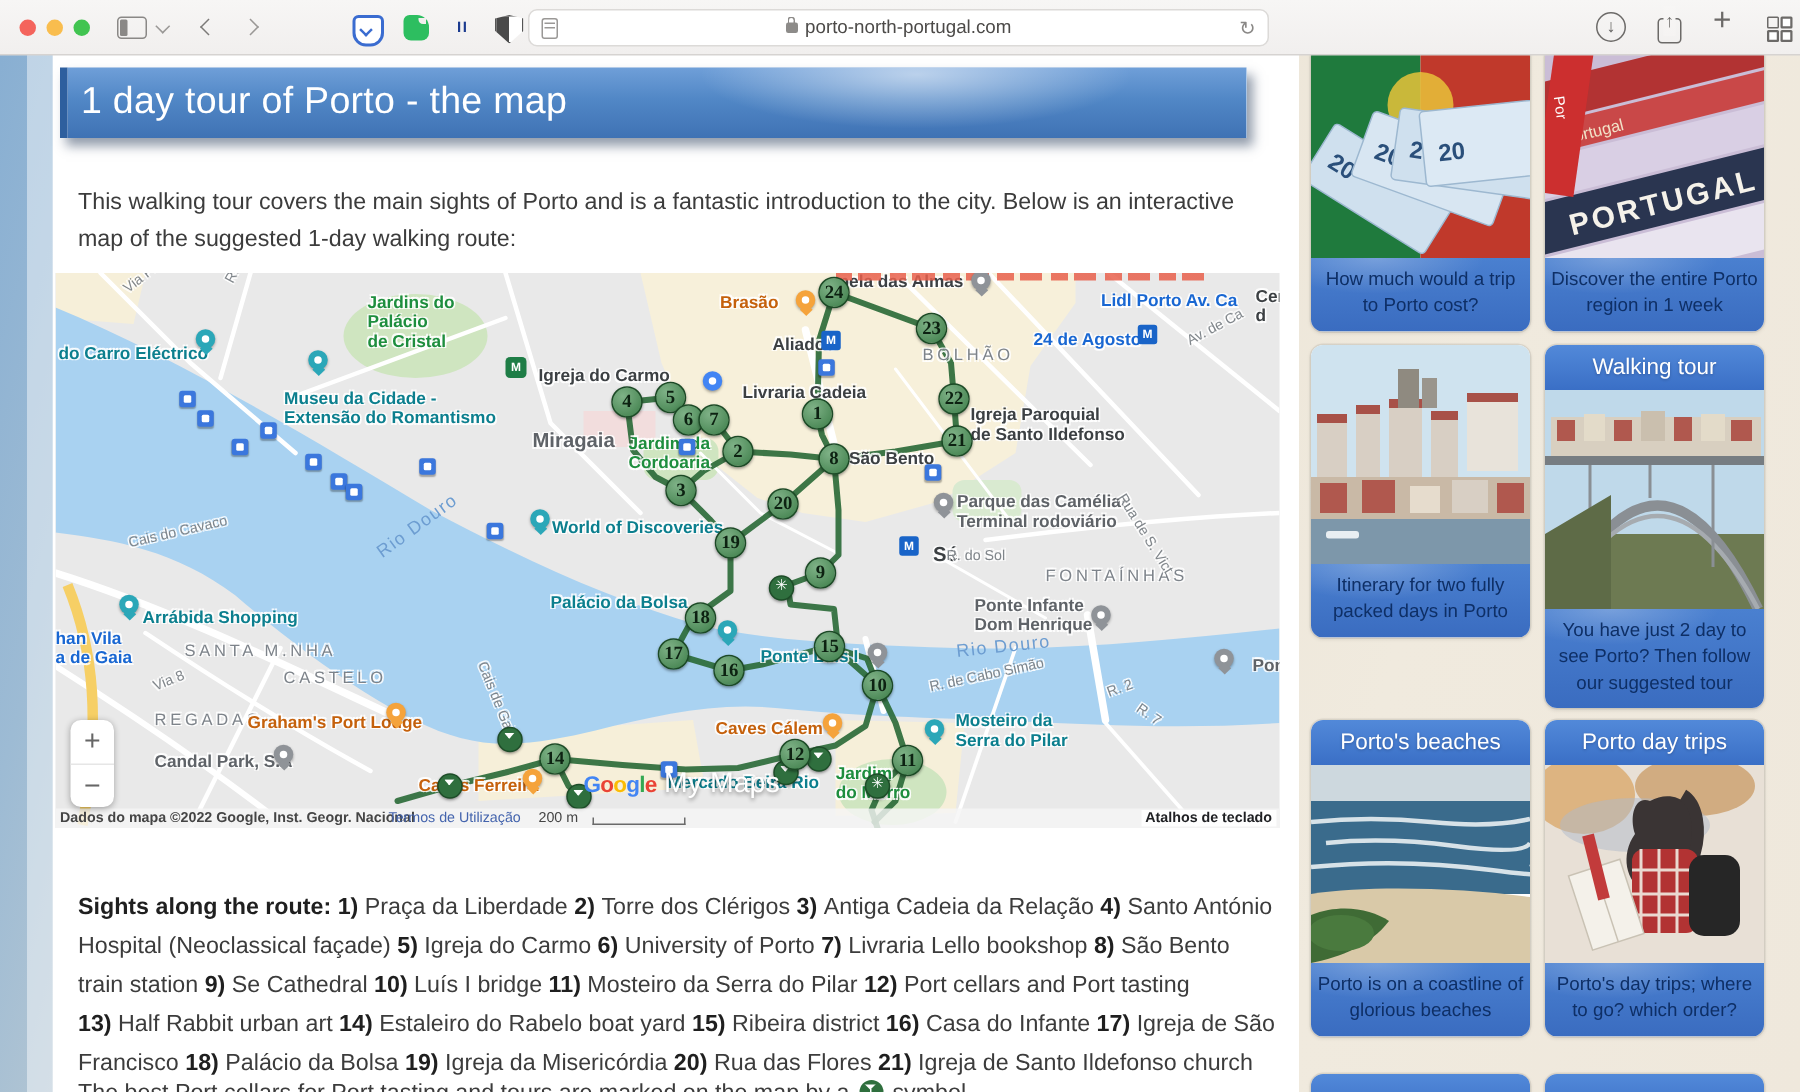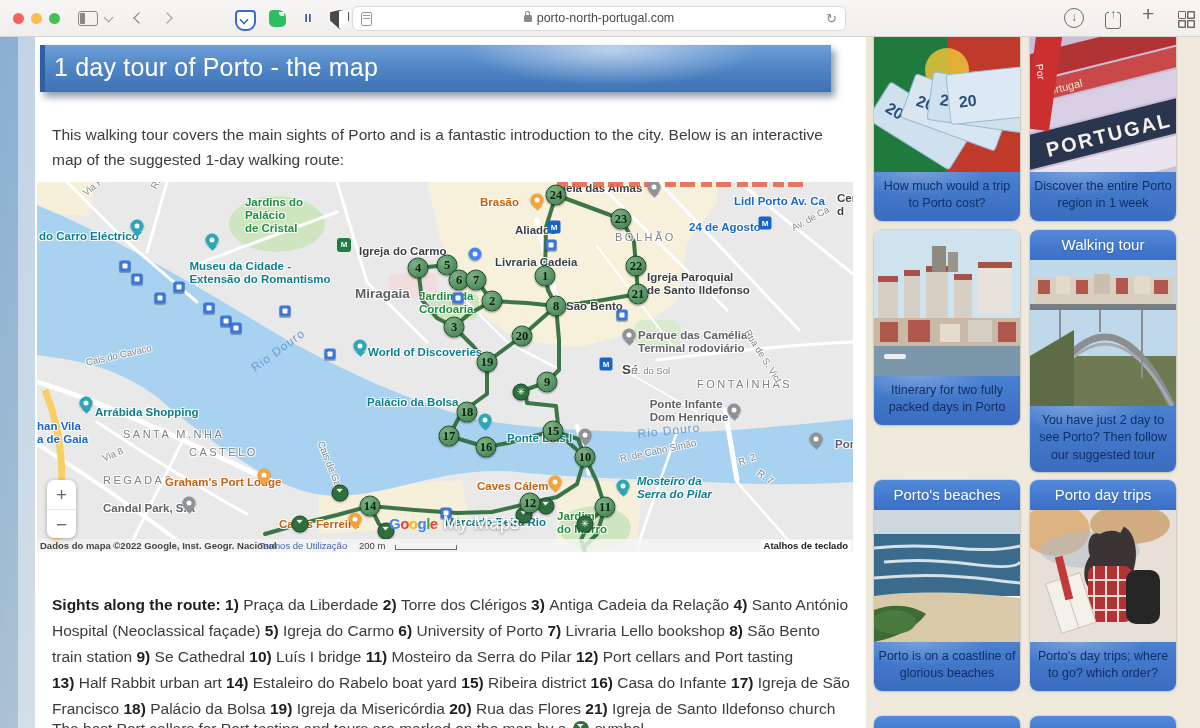--- a/index.html
+++ b/index.html
@@ -250,21 +250,21 @@
         <div class="maplbl road" style="left: 64px; top: 272px; transform: rotate(-22deg);">Via 8</div>
         <div class="maplbl district" style="left: 66px; top: 292px;">REGADAS</div>
         <div class="maplbl orange" style="left: 128px; top: 294px;">Graham's Port Lodge</div>
         <div class="maplbl gray" style="left: 66px; top: 320px;">Candal Park, S.A</div>
         <div class="maplbl orange" style="left: 242px; top: 336px;">Caves Ferreira</div>
         <div class="maplbl road" style="left: 288px; top: 258px; transform: rotate(68deg);">Cais de Gaia</div>
         <div class="maplbl teal" style="left: 330px; top: 214px;">Palácio da Bolsa</div>
         <div class="maplbl teal" style="left: 470px; top: 250px;">Ponte Luís I</div>
         <div class="maplbl orange" style="left: 440px; top: 298px;">Caves Cálem</div>
         <div class="maplbl teal" style="left: 408px; top: 334px;">Mercado Beira Rio</div>
-        <div class="maplbl teal" style="left: 600px; top: 293px; font-style: italic;">Mosteiro da
+        <div class="maplbl teal" style="left: 600px; top: 293px;">Mosteiro da
 Serra do Pilar</div>
         <div class="maplbl road" style="left: 582px; top: 272px; transform: rotate(-12deg);">R. de Cabo Simão</div>
         <div class="maplbl road" style="left: 700px; top: 276px; transform: rotate(-20deg);">R. 2</div>
         <div class="maplbl road" style="left: 724px; top: 286px; transform: rotate(35deg);">R. 7</div>
         <div class="maplbl road" style="left: 714px; top: 146px; transform: rotate(58deg);">Rua de S. Vict</div>
         <div class="maplbl green" style="left: 545px; top: 328px; transform: translateX(-50%);">Jardim
 do Morro</div>
         <div class="maplbl gray" style="left: 798px; top: 256px;">Pon</div>
       </div>
     <div id="map-pois">

